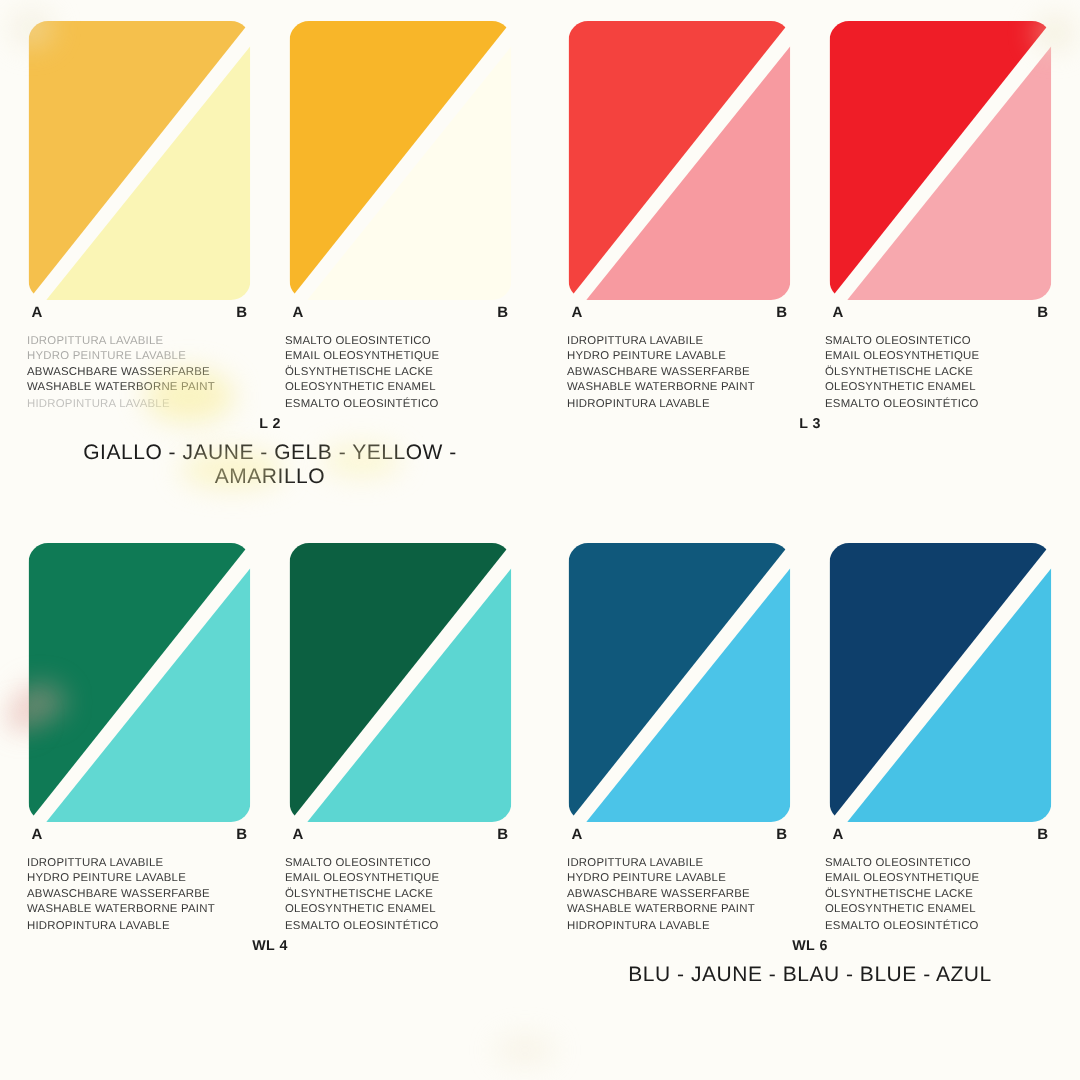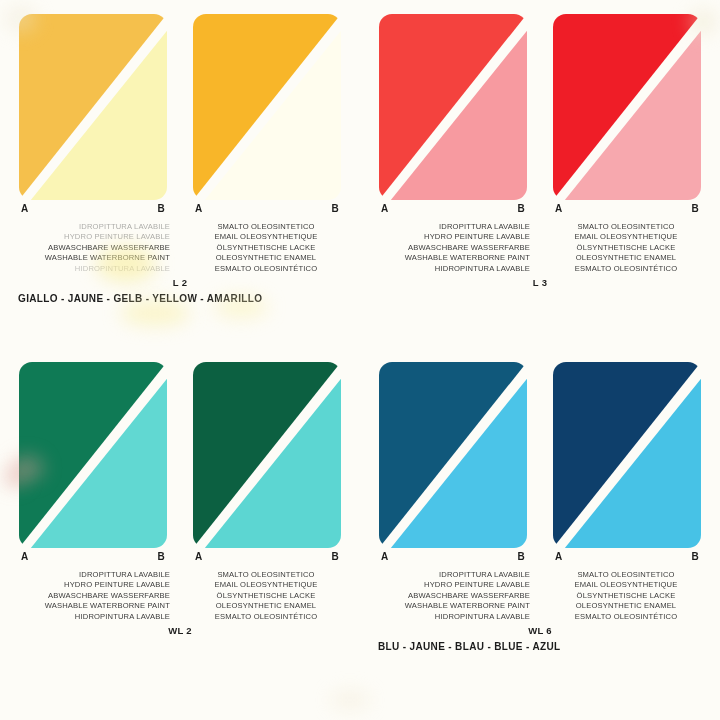--- a/index.html
+++ b/index.html
@@ -86,23 +86,23 @@
     letter-spacing: 0.3px;
   }
 
   .caption-row {
     display: flex;
     justify-content: space-between;
     margin-top: 8px;
   }
   .caption-block {
     width: 152px;
-    text-align: center;
-  }
-  .caption-block.left { text-align: right; }
+    text-align: left;
+  }
+  .caption-block.left { text-align: left; }
   .caption-line {
     font-size: 7.6px;
     line-height: 10.4px;
     color: #3a3a3a;
     letter-spacing: 0.15px;
     white-space: nowrap;
   }
 
   .code-rule {
     display: flex;
@@ -118,23 +118,23 @@
   }
   .code-text {
     font-size: 9.5px;
     font-weight: bold;
     color: #1c1c1c;
     padding: 0 5px;
     letter-spacing: 0.3px;
   }
 
   .color-name {
-    text-align: left;
-    font-size: 10px;
-    font-weight: bold;
+    text-align: center;
+    font-size: 14px;
+    font-weight: normal;
     color: #1c1c1c;
     letter-spacing: 0.35px;
     margin-top: 5px;
   }
 
   
   .faded-a { opacity: 0.42; }
   .faded-b { opacity: 0.30; }
   .faded-name { position: relative; }
 </style>
@@ -297,21 +297,21 @@
         <div class="caption-block">
           <div class="caption-line">SMALTO OLEOSINTETICO</div>
           <div class="caption-line">EMAIL OLEOSYNTHETIQUE</div>
           <div class="caption-line">ÖLSYNTHETISCHE LACKE</div>
           <div class="caption-line">OLEOSYNTHETIC ENAMEL</div>
           <div class="caption-line">ESMALTO OLEOSINTÉTICO</div>
         </div>
       </div>
       <div class="code-rule">
         <div class="rule"></div>
-        <span class="code-text">WL 2</span>
+        <span class="code-text">WL 4</span>
         <div class="rule"></div>
       </div>
     </div>
     <div class="quadrant">
       <div class="swatch-row">
         <div class="swatch-card">
           <div class="swatch-shape">
             <div class="tri-a" style="background: rgb(16, 88, 123); clip-path: polygon(0% 0%, 100% 0%, 0% 100%);"></div>
             <div class="tri-b" style="background: rgb(75, 196, 232); clip-path: polygon(100% 9%, 100% 100%, 8% 100%);"></div>
           </div>

